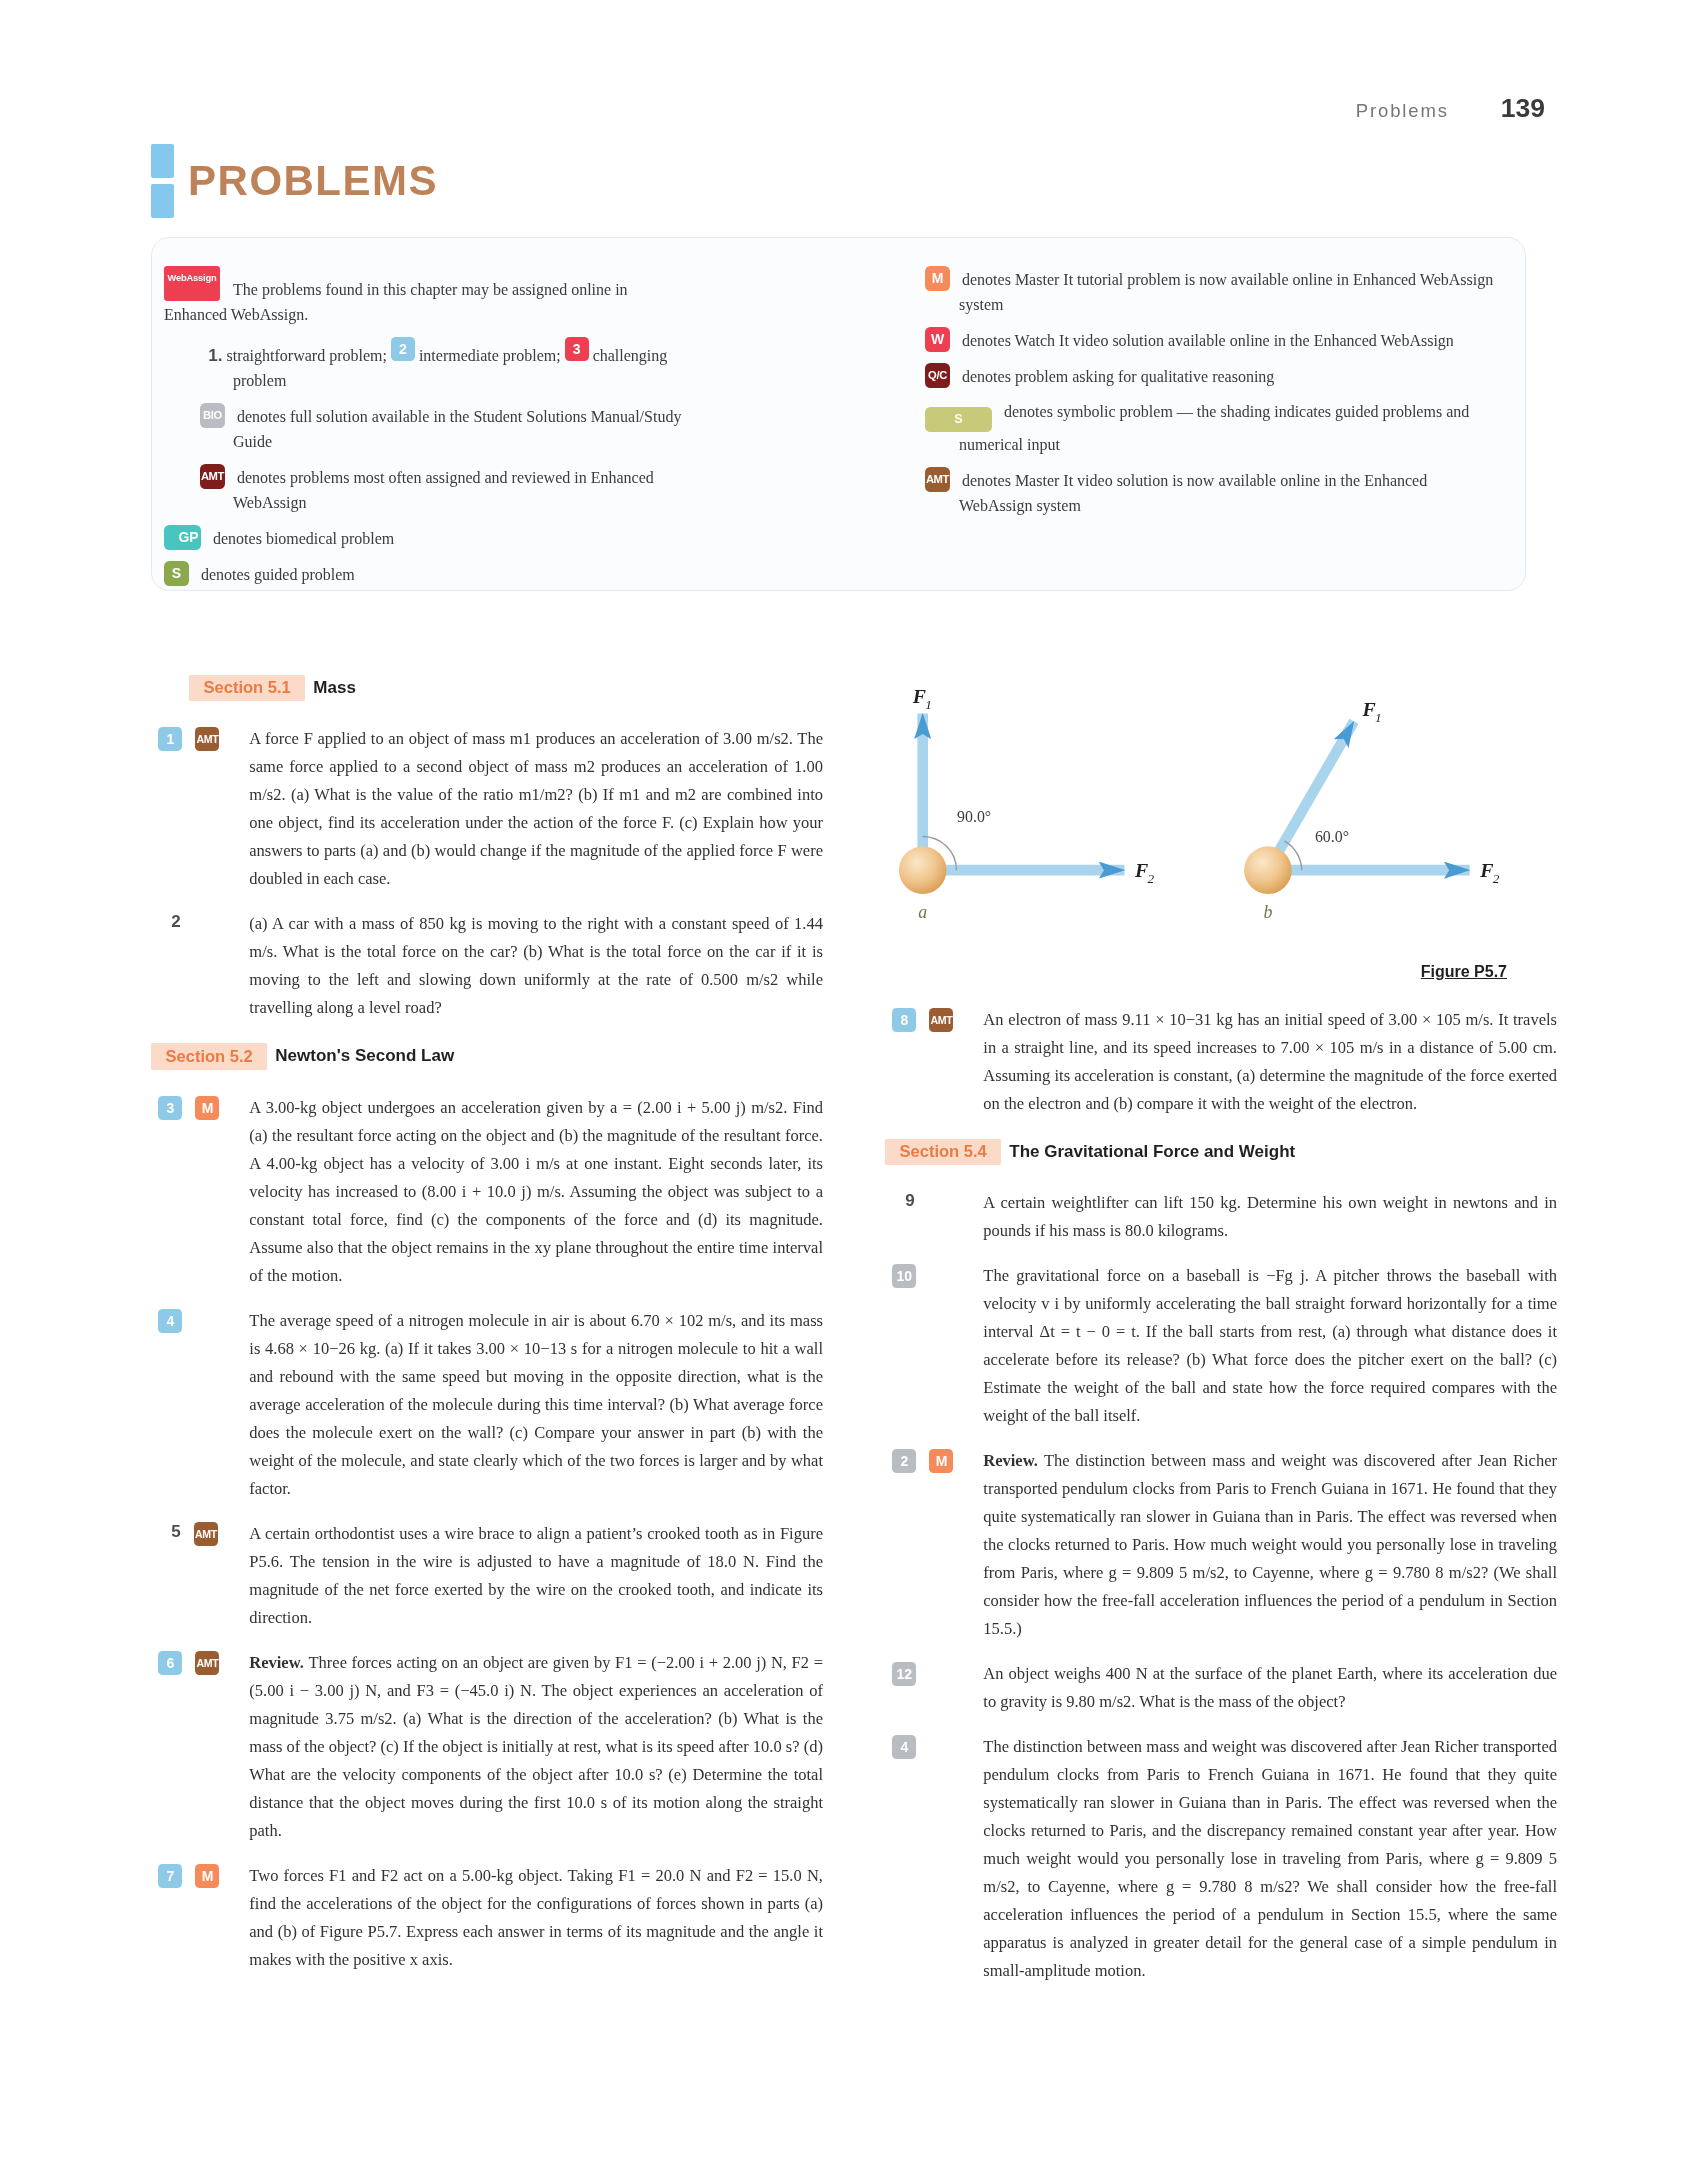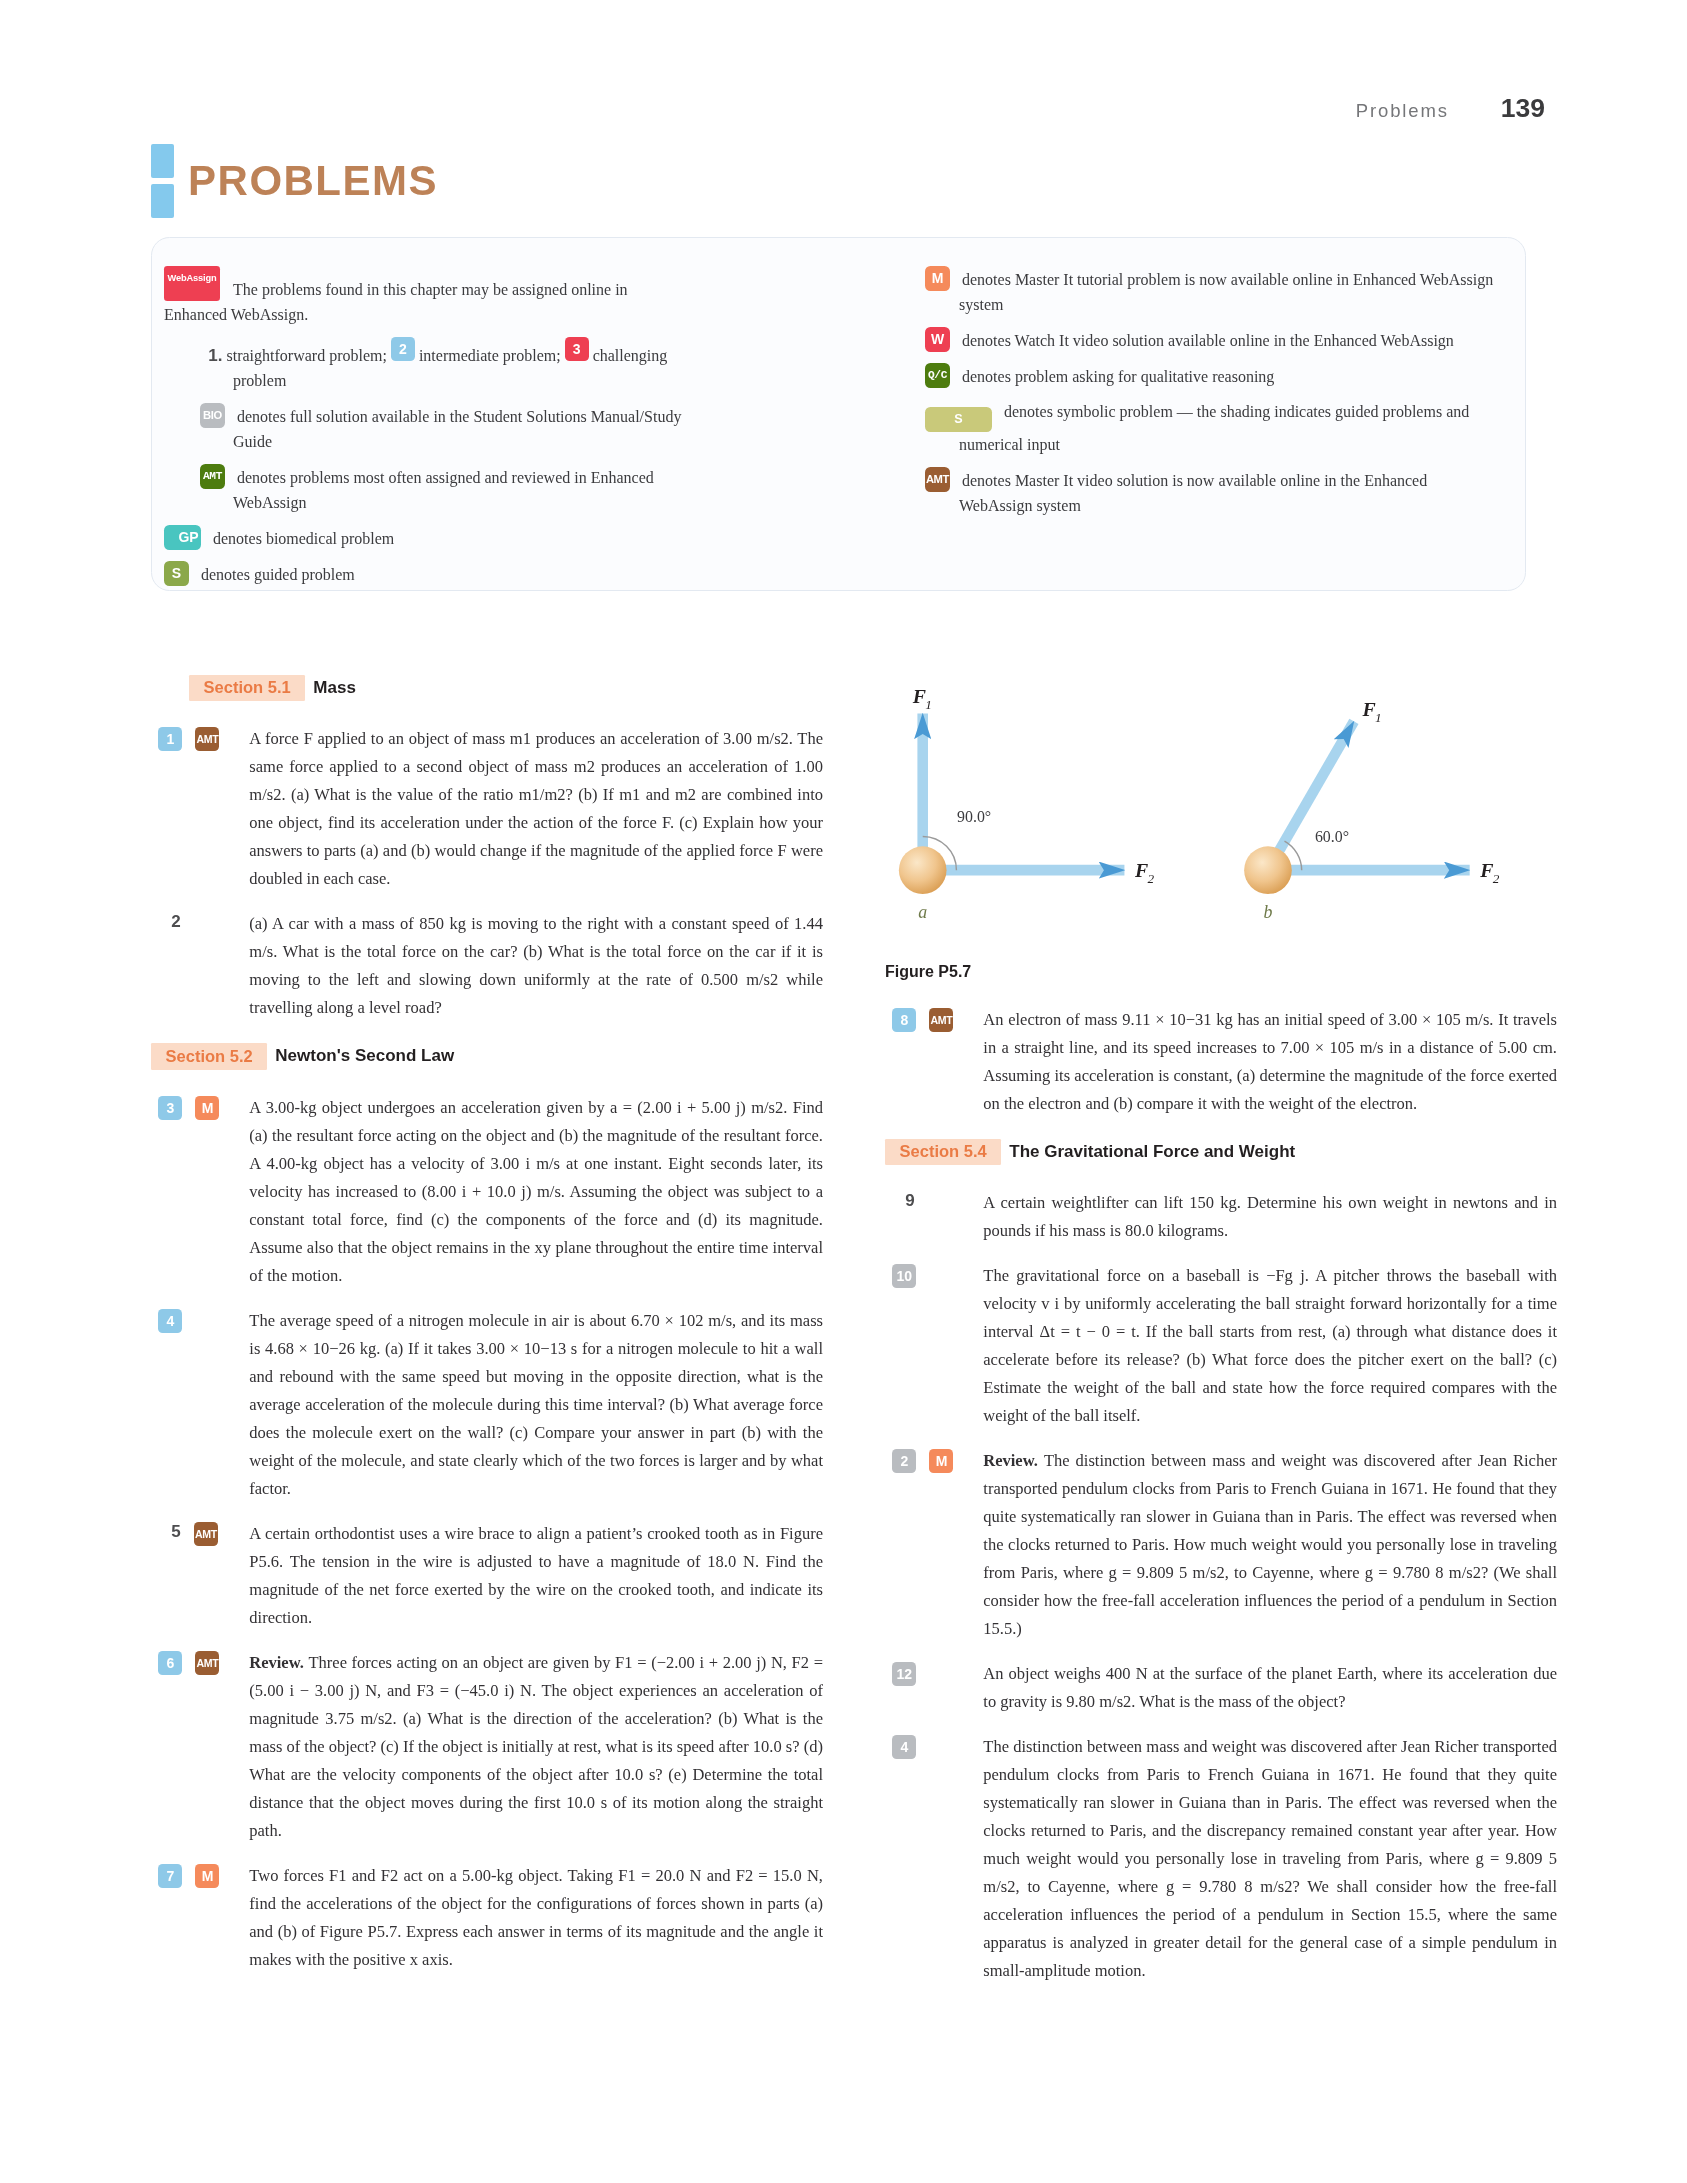--- a/index.html
+++ b/index.html
@@ -36,21 +36,21 @@
   .sub{padding-left:69px;text-indent:-33px;}
 
   
   .bdg{display:inline-block;vertical-align:-6px;border-radius:4.6px;color:#fff;text-indent:0;
       font-family:"Liberation Sans",sans-serif;font-weight:bold;text-align:center;flex:none;}
   .bdg-w{width:56px;height:35px;line-height:24px;font-size:9.3px;letter-spacing:-.02em;background:#ee4b5d;margin-right:9.3px;border-radius:3.3px;overflow:hidden;}
   .bdg-sq{width:25px;height:25px;line-height:25px;font-size:14px;margin-right:8px;border-radius:5.3px;overflow:hidden;vertical-align:-6px;}
   .bdg-sq.wide3{font-size:11.2px;letter-spacing:-.03em;}
   .c-orange{background:#f58a5b;}
   .c-red{background:#ee3f52;}
-  .c-blue{background:#4d7c0f;font-family:Liberation Mono, monospace;}
+  .c-blue{background:#7f1d1d;}
   .c-teal{background:#49c5c0;padding-left:12px;}
   .c-olive{background:#c9c97a;}
   .c-brown{background:#9a5d32;}
   .c-ltblue{background:#8ec9e8;}
   .c-green{background:#8ba84a;}
   .c-gray{background:#b9bcc0;}
   .bdg-wide{width:67px;height:25px;line-height:25px;font-size:12.6px;border-radius:5.3px;margin-right:8px;vertical-align:-6px;}
 
   
   .col{position:absolute;top:675px;width:672px;}
@@ -68,22 +68,22 @@
   .prob .body{flex:1;font-size:16.5px;line-height:28px;text-align:justify;color:#333134;}
   .prob .body .lead{font-weight:bold;}
   .num{display:inline-block;width:24px;height:24px;line-height:24px;border-radius:4.6px;text-align:center;
        font-family:"Liberation Sans",sans-serif;font-weight:bold;font-size:14px;color:#fff;overflow:hidden;}
   .num.wide3{font-size:10.6px;letter-spacing:-.03em;}
   .numplain{display:inline-block;width:22.5px;text-align:right;font-family:"Liberation Sans",sans-serif;
        font-weight:bold;font-size:17px;color:#4d4d4f;}
 
   
   .figwrap{position:relative;width:672px;height:312px;margin:0 0 18.5px 0;}
-  .figcap{text-align:left;font-family:"Liberation Sans",sans-serif;font-weight:bold;font-size:16px;
-     color:#231f20;margin-top:28px;width:622px;}
+  .figcap{text-align:right;font-family:"Liberation Sans",sans-serif;font-weight:bold;font-size:16px;
+     color:#231f20;margin-top:28px;width:622px;text-decoration:underline;}
   .figsvg text{font-family:"Liberation Serif",serif;}
   .lbl-f{font-size:30px;font-style:italic;font-weight:bold;fill:#231f20;}
   .lbl-s{font-size:20px;font-style:italic;fill:#231f20;}
   .lbl-a{font-size:24px;fill:#3b3b3e;font-family:"Liberation Sans",sans-serif;}
   .lbl-p{font-size:27px;fill:#6f7a4a;font-style:italic;text-anchor:middle;}
 </style>
 </head>
 <body>
 
 <div class="page">

